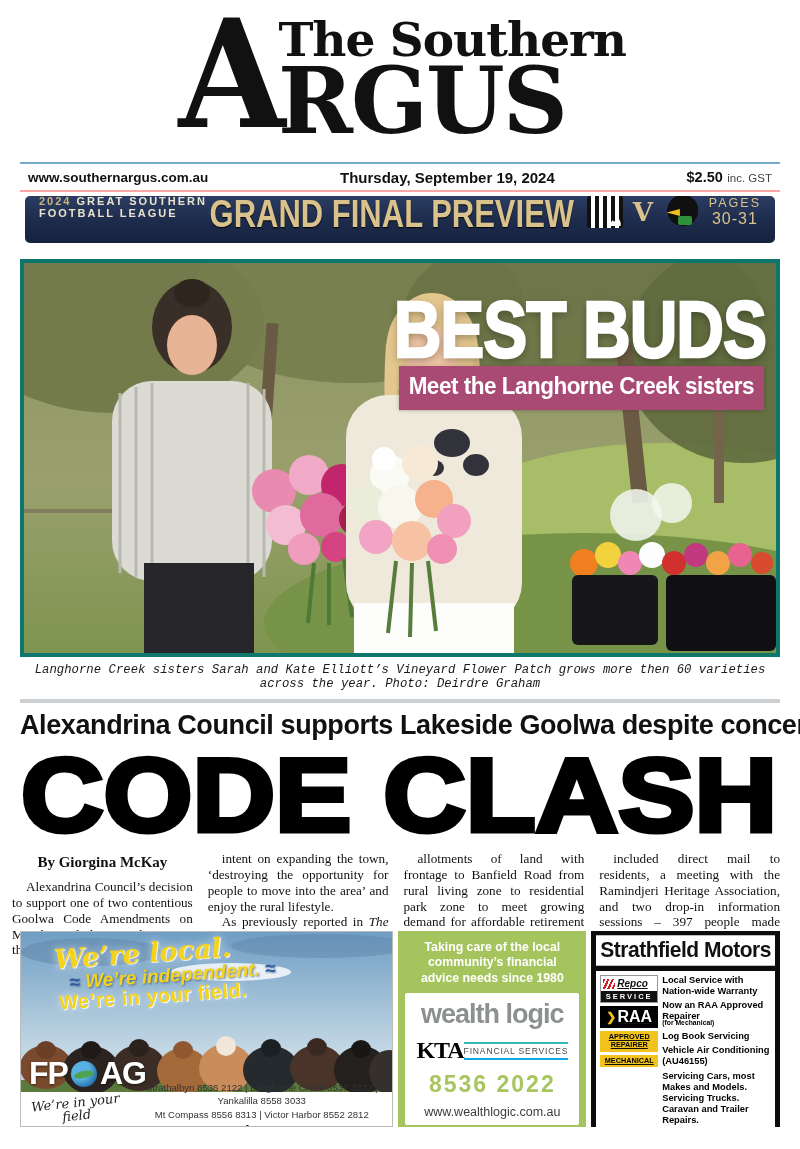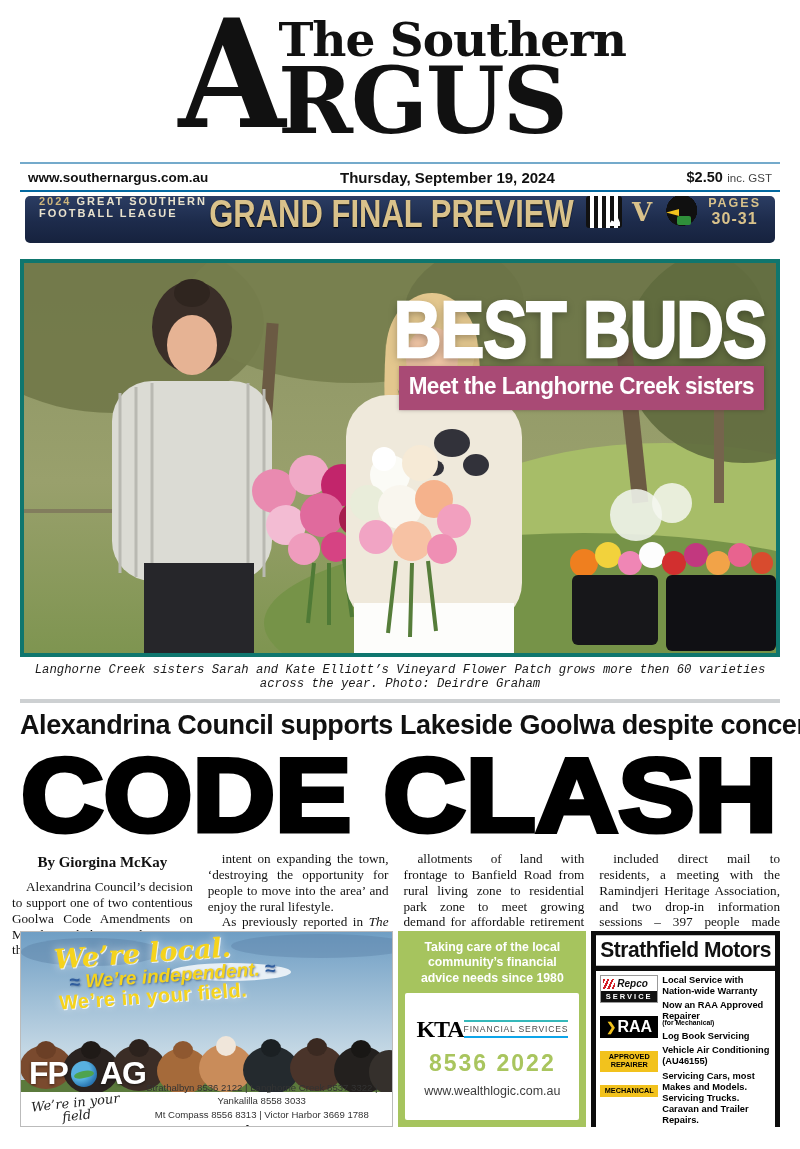--- a/index.html
+++ b/index.html
@@ -7,40 +7,40 @@
   body { width:800px; height:1149px; position:relative; font-family:"Liberation Sans",sans-serif; color:#111; overflow:hidden; }
 
   
   .masthead { display:flex; justify-content:center; align-items:flex-start; padding-top:8px; height:162px; }
   .mast-a { font-family:"DejaVu Serif",serif; font-weight:bold; font-size:150px; line-height:.88; letter-spacing:-6px; transform:scaleX(.92); }
   .mast-right { margin-left:-6px; }
   .mast-line1 { font-family:"DejaVu Serif",serif; font-weight:bold; font-size:47px; line-height:1; letter-spacing:-1px; margin-top:8px; }
   .mast-line2 { font-family:"DejaVu Serif",serif; font-weight:bold; font-size:92px; line-height:.84; letter-spacing:-2px; transform:scaleX(.98); transform-origin:left; }
 
   
-  .datebar { margin:0 20px; border-top:2px solid #74aacb; border-bottom:2px solid #0369a1; height:30px; display:flex; align-items:center; justify-content:space-between; padding:0 8px; }
+  .datebar { margin:0 20px; border-top:2px solid #74aacb; border-bottom:2px solid #fca5a5; height:30px; display:flex; align-items:center; justify-content:space-between; padding:0 8px; }
   .datebar .site { font-weight:bold; font-size:13.5px; }
   .datebar .date { font-weight:bold; font-size:15px; }
   .datebar .price b { font-size:14.5px; }
   .datebar .price span { font-size:11.5px; color:#444; }
 
   
   .banner { margin:4px 25px 16px 25px; height:47px; border-radius:5px; background:linear-gradient(180deg,#2b3d63 0%,#1d2b4b 55%,#16223e 100%); display:flex; align-items:flex-start; padding:0 14px; color:#e9e2cd; }
   .banner-left { line-height:1.05; letter-spacing:2px; font-weight:bold; font-size:11px; white-space:nowrap; }
   .banner-left .gold { color:#cdb57c; }
   .banner-title { flex:1; text-align:center; color:#d9c28b; font-weight:bold; font-size:31px; letter-spacing:0; transform:scaleY(1.25); white-space:nowrap; text-shadow:0 1px 1px #000; }
   .banner-logos { display:flex; align-items:center; gap:10px; margin:0 10px; }
   .team-badge { width:36px; height:32px; border-radius:3px; }
   .badge1 { background:repeating-linear-gradient(90deg,#111 0 4px,#fff 4px 8px); position:relative; }
   .badge1:after { content:""; position:absolute; right:2px; bottom:2px; width:12px; height:9px; background:#fff; clip-path:polygon(0 100%,30% 40%,60% 55%,80% 0,100% 60%,100% 100%); }
   .badge2 { background:radial-gradient(circle at 55% 45%, #101010 58%, transparent 59%); position:relative; }
   .badge2:before { content:""; position:absolute; left:4px; top:13px; width:13px; height:7px; background:#f2c21d; clip-path:polygon(0 50%,100% 0,100% 100%); }
   .badge2:after { content:""; position:absolute; right:7px; bottom:3px; width:14px; height:9px; background:#2f8f3a; border-radius:2px; }
   .banner-v { color:#d9c28b; font-weight:bold; font-size:26px; font-family:"DejaVu Serif",serif; }
-  .banner-pages { text-align:center; color:#d9c28b; font-weight:bold; font-size:12.5px; letter-spacing:2px; line-height:1.15; }
+  .banner-pages { text-align:center; color:#d9c28b; font-weight:normal; font-size:12.5px; letter-spacing:2px; line-height:1.15; }
   .banner-pages .num { font-size:16px; letter-spacing:1px; }
 
   
   .hero { position:relative; margin:9px 36px 0 20px; width:760px; height:398px; border:4px solid #0f766e; overflow:hidden; }
   .hero svg { display:block; }
   .hero-headline { position:absolute; top:20px; right:10px; color:#fff; font-weight:bold; font-size:66px; letter-spacing:-1px; transform:scaleY(1.22); transform-origin:top right; -webkit-text-stroke:2px #fff; text-shadow:0 2px 8px rgba(0,0,0,.35); white-space:nowrap; }
   .hero-sub { position:absolute; top:103px; right:12px; background:#a94a75; color:#fff; padding:7px 10px 8px 10px; font-weight:bold; font-size:22.5px; line-height:1.18; letter-spacing:-.5px; transform:scaleY(1.05); transform-origin:top right; box-shadow:0 1px 4px rgba(0,0,0,.25); }
   .hero-sub span { display:block; white-space:nowrap; }
 
   .caption { margin:6px 30px 0 30px; text-align:center; font-family:Liberation Mono, monospace; font-style:italic; font-size:12.3px; color:#1a1a1a; }
@@ -84,21 +84,21 @@
   .wl-kta .kta { font-family:"Liberation Serif",serif; font-weight:bold; font-size:24px; color:#000; letter-spacing:-1px; }
   .wl-fs { border-top:2px solid #35b8ba; border-bottom:2px solid #0ea5e9; font-size:8.6px; color:#4a4a4a; letter-spacing:.8px; padding:2px 0; }
   .wl-phone { color:#a9c55e; font-weight:bold; font-size:23px; letter-spacing:2px; }
   .wl-url { font-size:12.5px; color:#3c3c3c; }
 
   
   .ad-sf { width:190px; height:196px; background:#0c0c0c; padding:5px 5px 4px 5px; display:flex; flex-direction:column; }
   .sf-title { background:#fff; text-align:center; font-weight:bold; font-size:21px; letter-spacing:-.5px; padding:2px 0 3px 0; transform:scaleY(1.05); }
   .sf-redline { height:3px; background:#c1272d; margin:2px 0 4px 0; }
   .sf-panel { background:#fff; flex:1; display:flex; gap:4px; padding:4px; }
-  .sf-logos { width:58px; display:flex; flex-direction:column; gap:13px; }
+  .sf-logos { width:58px; display:flex; flex-direction:column; gap:3px;text-decoration:underline; }
   .sf-repco { border:1px solid #999; }
   .sf-repco-top { background:#fff; display:flex; align-items:center; height:15px; }
   .sf-repco-stripes { width:12px; height:10px; background:repeating-linear-gradient(115deg,#d21f26 0 2px,#fff 2px 4px); margin:0 2px; }
   .sf-repco-word { font-weight:bold; font-style:italic; font-size:10px; color:#111; }
   .sf-repco-bar { background:#111; color:#fff; font-weight:bold; font-size:7.5px; letter-spacing:2px; text-align:center; padding:1px 0; }
   .sf-raa { background:#000; color:#fff; font-weight:bold; font-size:16px; display:flex; align-items:center; justify-content:center; gap:1px; padding:2px 0; }
   .sf-raa .arrow { color:#f2c21d; font-size:12px; }
   .sf-yellow { background:#f2c21d; color:#000; font-weight:bold; font-size:7.3px; text-align:center; line-height:1.15; padding:2px 1px; }
   .sf-items { flex:1; display:flex; flex-direction:column; gap:3.5px; font-weight:bold; font-size:9.3px; line-height:1.18; color:#000; }
   .sf-items .tiny { font-size:6.8px; font-weight:bold; margin-top:-3px; }
@@ -298,28 +298,29 @@
     </div>
     <div class="fpag-logo">
       <span>FP</span>
       <span class="fpag-globe"></span>
       <span>AG</span>
     </div>
     <div class="fpag-strip">
       <div class="fpag-tag">We’re in your field</div>
       <div class="fpag-contact">
         <div>Strathalbyn 8536 2122  |  Langhorne Creek 8537 3322  |  Yankalilla 8558 3033</div>
-        <div><span>Mt Compass 8556 8313   |   Victor Harbor 3669 1788  </span><span class="url">www.fpag.com.au</span></div>
+        <div><span>Mt Compass 8556 8313   |   Victor Harbor 8552 2812  </span><span class="url">www.fpag.com.au</span></div>
       </div>
     </div>
   </div>
 
   <div class="ad-wl">
     <div class="wl-head">Taking care of the local community’s financial advice needs since 1980</div>
     <div class="wl-box">
+      <div class="wl-logo">wealth logic</div>
       <div class="wl-kta">
         <span class="kta">KTA</span>
         <span class="wl-fs">FINANCIAL SERVICES</span>
       </div>
       <div class="wl-phone">8536 2022</div>
       <div class="wl-url">www.wealthlogic.com.au</div>
     </div>
   </div>
 
   <div class="ad-sf">

